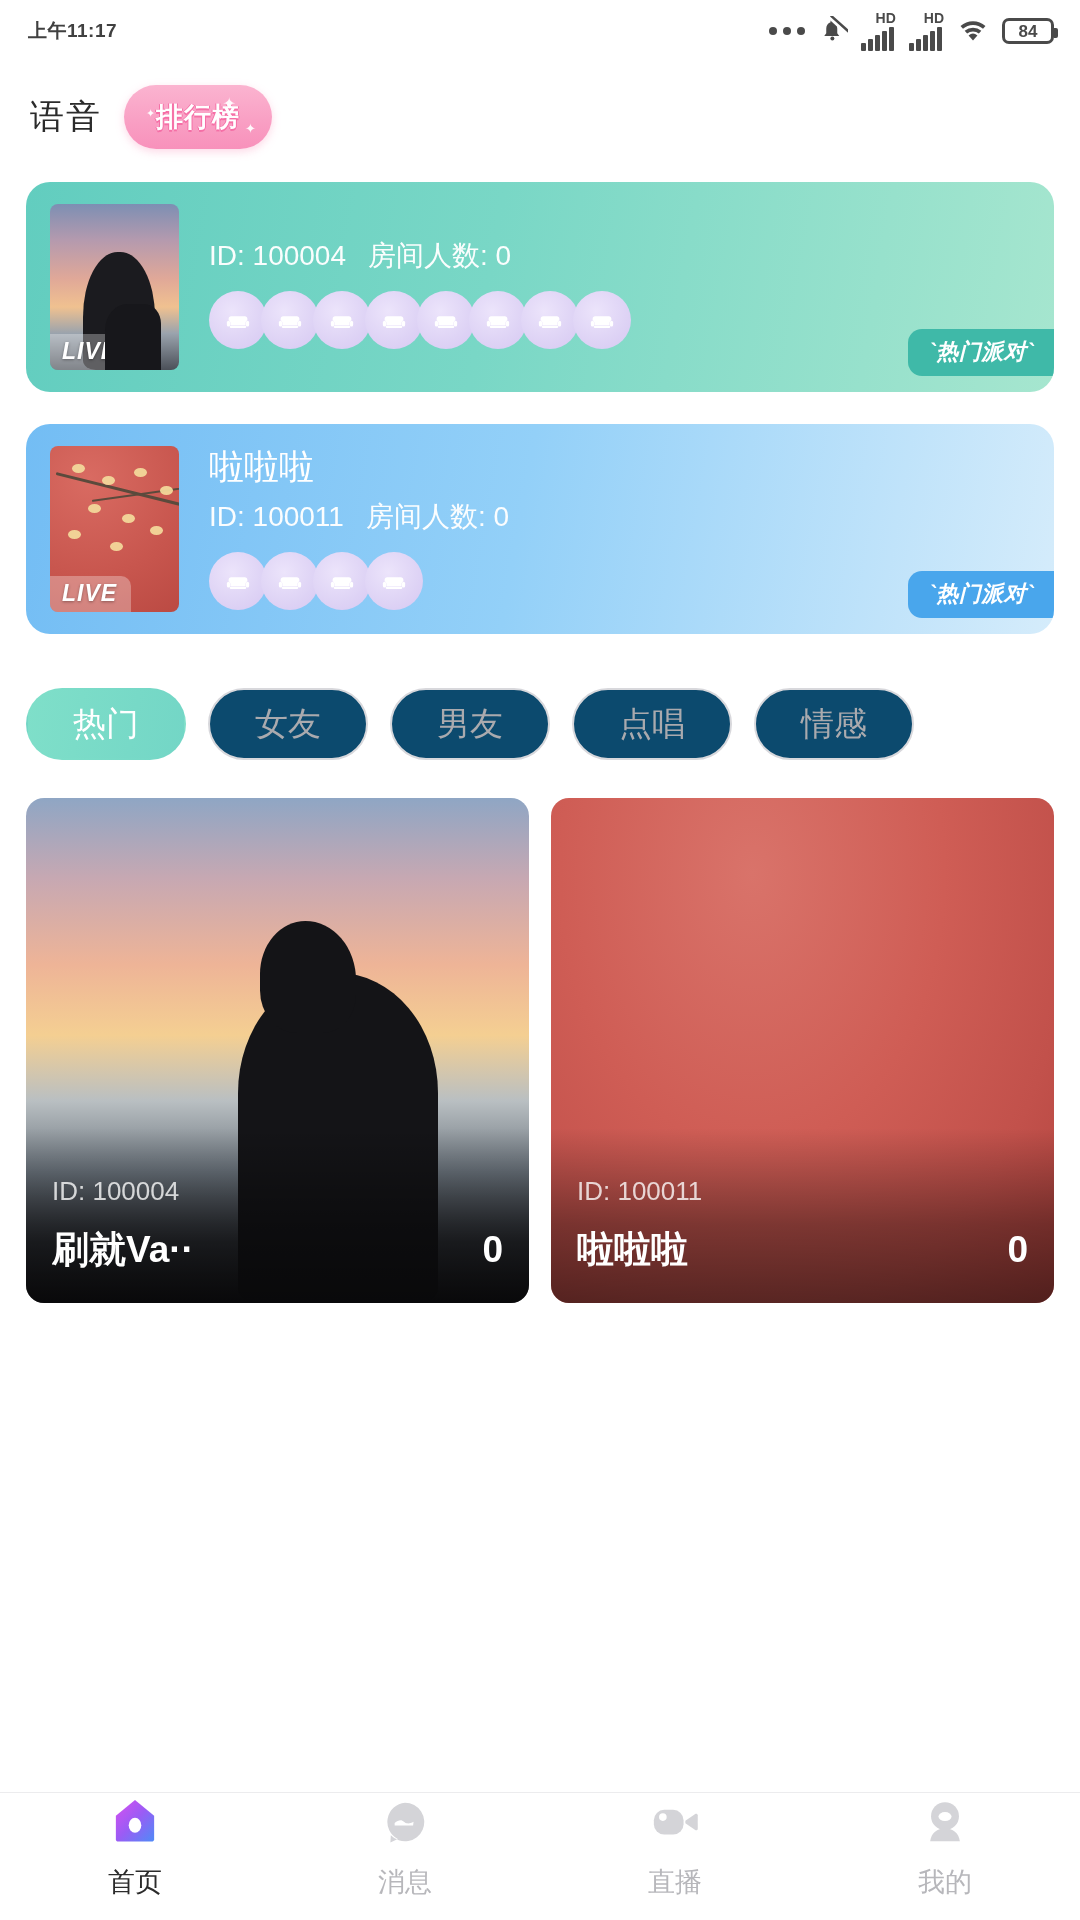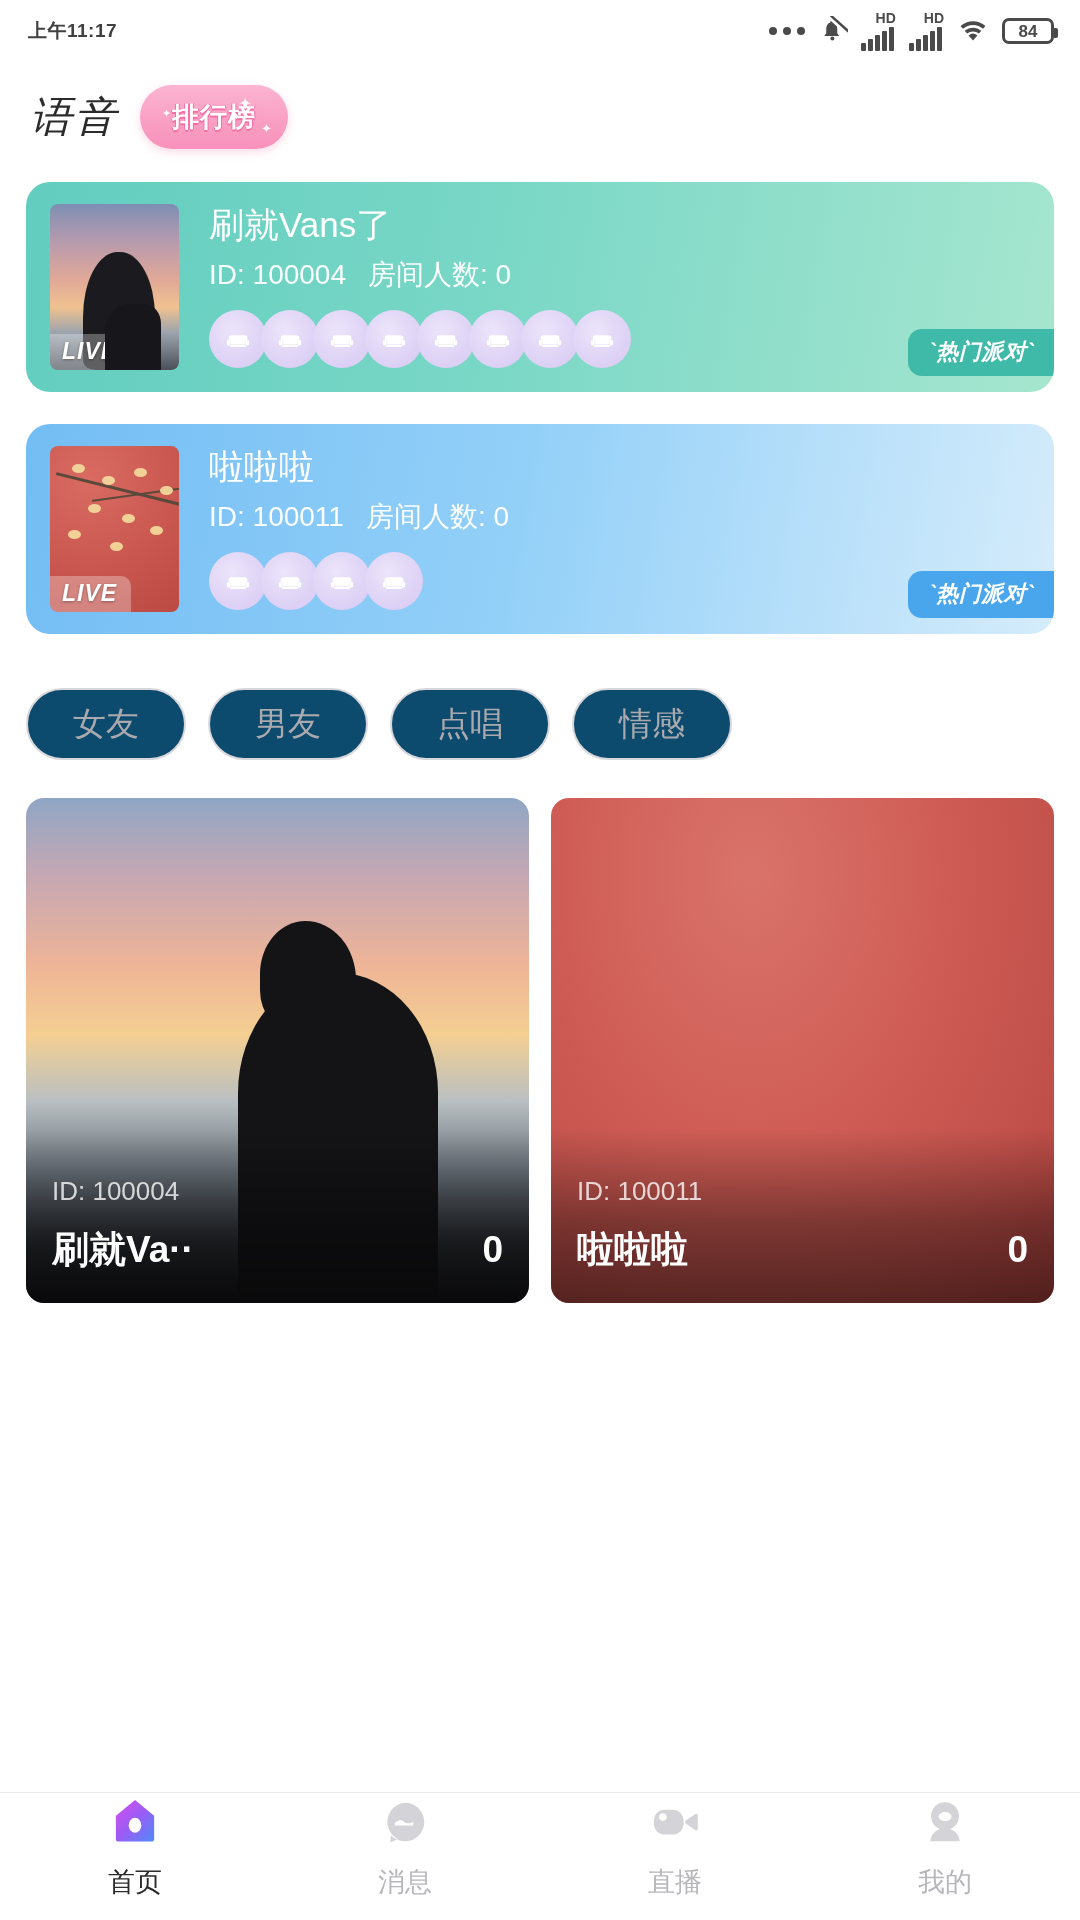--- a/index.html
+++ b/index.html
@@ -38,21 +38,21 @@
     content:""; position:absolute; right:-7px; top:7px;
     width:4px; height:10px; background:#4a4a4a; border-radius:0 2px 2px 0;
   }
   .battery span{ font-size:17px; font-weight:bold; color:#4a4a4a; line-height:1; }
 
   
   .header{
     height:110px; display:flex; align-items:center;
     padding:0 26px 0 30px; gap:22px; background:#fff;
   }
-  .app-title{ font-size:42px; color:#2b2b2b; font-weight:500; letter-spacing:2px; white-space:nowrap;font-style:italic;}
+  .app-title{ font-size:34px; color:#2b2b2b; font-weight:500; letter-spacing:2px; white-space:nowrap;}
   .searchbox{
     flex:1; height:62px; background:#f2f2f3; border-radius:31px;
     display:flex; align-items:center; padding:0 26px; gap:16px;
   }
   .search-ico{ width:26px; height:26px; flex:none; }
   .search-ph{ font-size:27px; color:#b5b5b8; }
   .rank-btn{
     width:148px; height:64px; border-radius:32px; flex:none; position:relative;
     background:linear-gradient(180deg,#fbb4d0 0%,#f9a0c4 55%,#f891bb 100%);
     display:flex; align-items:center; justify-content:center;
@@ -251,21 +251,20 @@
   </div>
 </div>
 
 <div class="rooms">
 
   <div class="room-card teal">
     <div class="thumb t1">
       <div class="live-badge">LIVE</div>
     </div>
     <div class="room-info">
-      <div class="room-title">刷就Vans了</div>
       <div class="room-meta">
         <span>ID: 100004</span><span class="gap"></span><span>房间人数: 0</span>
       </div>
       <div class="seats">
         <div class="seat">
             <svg viewBox="0 0 24 24">
               <path d="M4.5 11c0-1.1.9-2 2-2h11c1.1 0 2 .9 2 2v1.2c-.8.3-1.4 1.1-1.4 2V16H5.9v-1.8c0-.9-.6-1.7-1.4-2z" fill="#fff"></path>
               <rect x="3.1" y="12.6" width="2.6" height="4.6" rx="1.3" fill="#fff"></rect>
               <rect x="18.3" y="12.6" width="2.6" height="4.6" rx="1.3" fill="#fff"></rect>
               <rect x="5.4" y="16.3" width="13.2" height="2.1" rx="1" fill="#fff"></rect>
@@ -386,20 +385,21 @@
             </svg>
           </div>
       </div>
     </div>
     <div class="party-badge blue">`热门派对`</div>
   </div>
 
 </div>
 
 <div class="chips">
+  <div class="chip active">热门</div>
   <div class="chip">女友</div>
   <div class="chip">男友</div>
   <div class="chip">点唱</div>
   <div class="chip">情感</div>
 </div>
 
 <div class="grid">
   <div class="g-card g1">
     <div class="silhouette"></div>
     <div class="g-overlay"></div>

